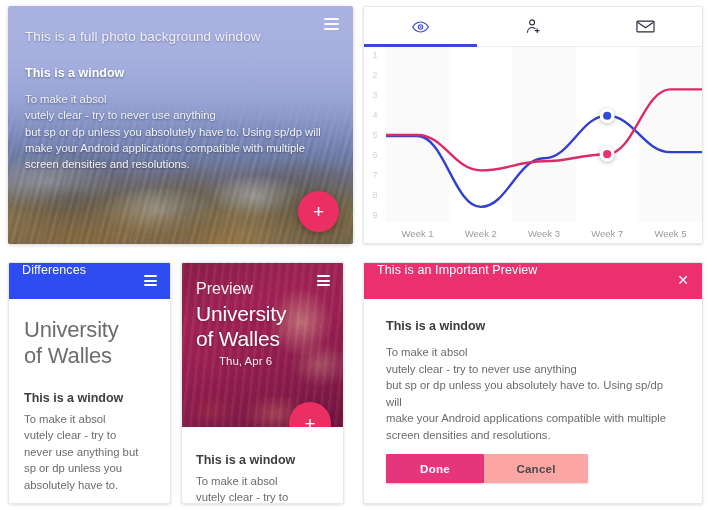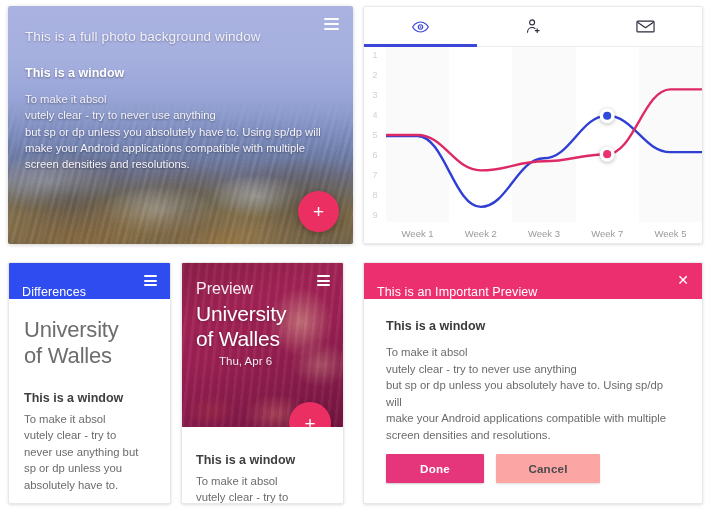--- a/index.html
+++ b/index.html
@@ -135,21 +135,21 @@
     position: absolute; left: 22px; right: 0; bottom: 0; height: 22px;
     display: flex; align-items: center;
   }
   .x-axis span { flex: 1; text-align: center; font-size: 9.5px; color: #9a9a9e; }
   #chart-svg { position: absolute; left: 22px; right: 0; top: 0; bottom: 22px; }
   .dot-halo { fill: #ffffff; filter: drop-shadow(0 1px 2px rgba(0,0,0,.28)); }
 
   
   #panel-diff { left: 8px; top: 262px; width: 163px; height: 242px; }
   .bar {
-    height: 36px; display: flex; align-items: flex-end;
+    height: 36px; display: flex; align-items: flex-start;
     padding: 0 13px; color: #fff; position: relative;
   }
   .bar-title { font-size: 12.5px; letter-spacing: .1px; }
   .bar-ham { position: absolute; right: 13px; top: 12px; width: 13px; height: 11px; cursor: pointer; }
   .bar-ham i { display: block; height: 2px; background: #fff; border-radius: 1px; margin-bottom: 2.5px; }
   #bar-diff { background: #2e4cf0; }
   .diff-body { padding: 18px 15px 0 15px; }
   .bigtitle {
     font-size: 22px; color: #6d6d6d; font-weight: normal;
     line-height: 26px; letter-spacing: -.2px;
@@ -194,21 +194,21 @@
   
   #panel-imp { left: 363px; top: 262px; width: 340px; height: 242px; }
   #bar-imp { background: #ec2f6e; height: 36px; }
   .bar-close {
     position: absolute; right: 13px; top: 10px;
     color: #fff; font-size: 14px; line-height: 14px; cursor: pointer;
   }
   .imp-body { padding: 20px 22px 0 22px; }
   .imp-sub { font-size: 12.5px; font-weight: bold; color: #3b3b3b; }
   .imp-text { font-size: 11.3px; color: #6b6b6b; line-height: 16.6px; margin-top: 11px; }
-  .imp-actions { position: absolute; left: 22px; bottom: 20px; display: flex; gap: 12px; }
+  .imp-actions { position: absolute; left: 22px; bottom: 20px; display: flex; gap: 0; }
   .btn {
     border: none; cursor: pointer; font-family: inherit;
     font-size: 11.6px; font-weight: bold; letter-spacing: .2px;
     height: 29px; border-radius: 1px;
   }
   .btn-primary {
     width: 98px; background: #e5357b; color: #ffffff;
     box-shadow: 0 1px 2px rgba(0,0,0,.22);
   }
   .btn-secondary {

